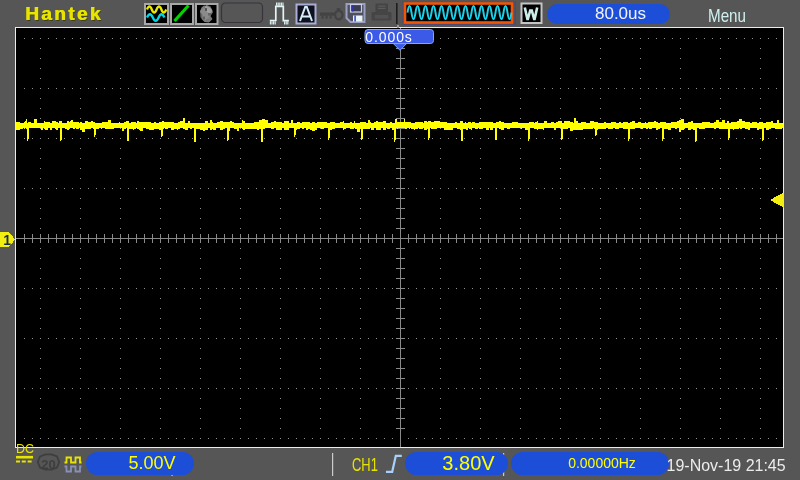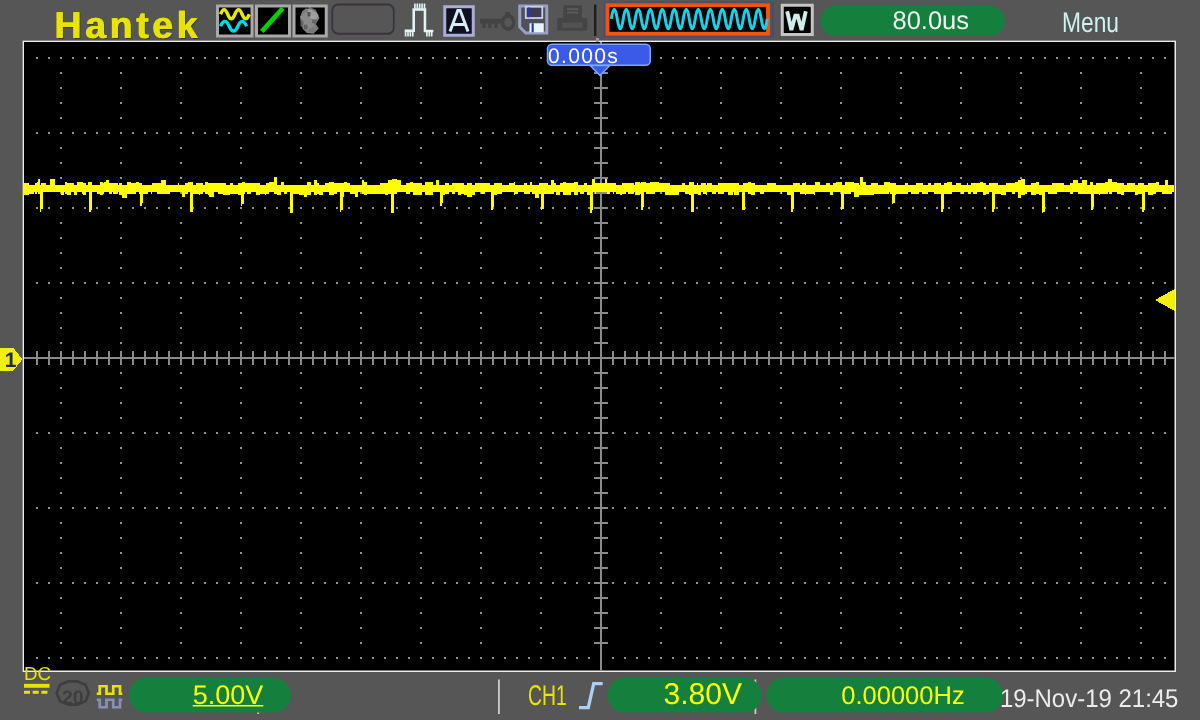--- a/index.html
+++ b/index.html
@@ -1,20 +1,20 @@
 <!DOCTYPE html>
 <html><head><meta charset="utf-8">
 <style>
 html,body{margin:0;padding:0;width:800px;height:480px;overflow:hidden;background:#565656;
 font-family:"Liberation Sans",sans-serif;}
 .abs{position:absolute;}
 svg text{font-family:"Liberation Sans",sans-serif;}
 #screen{position:absolute;left:15px;top:27px;width:769px;height:421px;background:#000;
 border:1px solid #ebebeb;box-sizing:border-box;}
-.pill{position:absolute;background:#15803d;border-radius:12px;color:#ffff00;text-align:center;padding-left:24px;}
+.pill{position:absolute;background:#1d4ed8;border-radius:12px;color:#ffff00;text-align:center;padding-left:24px;}
 </style></head>
 <body>
 <div id="screen"></div>
 <svg class="abs" style="left:0;top:0" width="800" height="480" shape-rendering="crispEdges">
 <line x1="24" y1="38.5" x2="777" y2="38.5" stroke="#949494" stroke-width="1" stroke-dasharray="1 7"></line>
 <line x1="24" y1="88.5" x2="777" y2="88.5" stroke="#949494" stroke-width="1" stroke-dasharray="1 7"></line>
 <line x1="24" y1="138.5" x2="777" y2="138.5" stroke="#949494" stroke-width="1" stroke-dasharray="1 7"></line>
 <line x1="24" y1="188.5" x2="777" y2="188.5" stroke="#949494" stroke-width="1" stroke-dasharray="1 7"></line>
 <line x1="24" y1="288.5" x2="777" y2="288.5" stroke="#949494" stroke-width="1" stroke-dasharray="1 7"></line>
 <line x1="24" y1="338.5" x2="777" y2="338.5" stroke="#949494" stroke-width="1" stroke-dasharray="1 7"></line>
@@ -42,22 +42,22 @@
 <line x1="24" y1="238.5" x2="777" y2="238.5" stroke="#8a8a8a" stroke-width="9" stroke-dasharray="1 7"></line>
 <line x1="400.5" y1="28" x2="400.5" y2="447" stroke="#8a8a8a" stroke-width="1"></line>
 <line x1="16" y1="238.5" x2="783" y2="238.5" stroke="#8a8a8a" stroke-width="1"></line>
 <path d="M16 122V130M17 122V130M18 122V130M19 122V130M20 123V129M21 123V129M22 123V129M23 123V128M24 122V129M25 121V128M26 119V129M27 123V141M28 122V139M29 122V128M30 122V128M31 123V128M32 123V128M33 123V128M34 119V128M35 119V128M36 119V128M37 123V128M38 123V128M39 123V128M40 123V128M41 123V130M42 123V130M43 123V128M44 121V129M45 122V130M46 122V130M47 122V130M48 122V128M49 122V128M50 123V130M51 123V130M52 121V128M53 121V128M54 121V128M55 121V129M56 122V130M57 122V130M58 123V128M59 121V128M60 121V141M61 121V140M62 123V128M63 123V128M64 123V128M65 123V129M66 123V129M67 121V130M68 121V130M69 122V129M70 121V128M71 120V128M72 120V128M73 122V129M74 122V129M75 122V128M76 122V129M77 122V129M78 122V129M79 123V128M80 122V130M81 122V130M82 123V132M83 123V132M84 123V132M85 121V129M86 121V129M87 121V129M88 122V129M89 122V129M90 122V129M91 121V128M92 121V128M93 122V129M94 122V137M95 123V135M96 123V129M97 123V129M98 123V129M99 123V128M100 123V128M101 123V129M102 122V128M103 122V128M104 122V128M105 122V129M106 122V129M107 122V129M108 120V129M109 120V129M110 120V129M111 123V129M112 123V129M113 123V129M114 123V128M115 123V128M116 123V128M117 123V128M118 123V128M119 122V128M120 123V128M121 123V128M122 123V131M123 123V131M124 122V129M125 122V129M126 121V128M127 121V141M128 121V141M129 123V129M130 123V129M131 122V129M132 122V129M133 122V130M134 122V129M135 122V129M136 123V128M137 121V129M138 121V129M139 122V130M140 122V131M141 122V131M142 122V131M143 122V128M144 122V128M145 122V128M146 122V129M147 122V129M148 122V129M149 122V130M150 122V130M151 123V130M152 123V130M153 123V130M154 122V129M155 122V129M156 123V129M157 123V129M158 123V129M159 122V130M160 122V130M161 122V137M162 121V136M163 121V129M164 122V128M165 122V129M166 122V129M167 122V129M168 122V128M169 122V128M170 122V128M171 122V130M172 122V130M173 122V130M174 123V129M175 123V129M176 123V129M177 123V130M178 122V129M179 122V129M180 121V128M181 121V128M182 121V128M183 118V129M184 118V129M185 123V130M186 123V130M187 123V130M188 121V128M189 121V128M190 123V129M191 123V129M192 123V128M193 123V128M194 123V142M195 123V142M196 123V129M197 123V129M198 123V129M199 123V129M200 123V130M201 123V130M202 123V130M203 123V131M204 123V131M205 121V130M206 121V130M207 121V130M208 123V128M209 123V128M210 120V130M211 120V130M212 122V129M213 123V130M214 123V130M215 123V130M216 123V128M217 122V128M218 122V128M219 122V128M220 121V130M221 121V130M222 121V130M223 122V129M224 122V129M225 122V128M226 122V128M227 122V141M228 122V140M229 122V131M230 121V128M231 121V128M232 122V128M233 122V128M234 123V129M235 123V129M236 123V129M237 123V131M238 123V131M239 123V128M240 123V128M241 123V128M242 120V129M243 121V130M244 121V130M245 123V129M246 123V129M247 123V129M248 123V129M249 123V129M250 123V129M251 123V129M252 123V129M253 123V129M254 122V129M255 122V129M256 122V129M257 122V130M258 122V130M259 120V129M260 120V129M261 120V142M262 119V142M263 119V129M264 119V129M265 120V128M266 120V128M267 120V128M268 123V128M269 123V128M270 123V128M271 122V129M272 122V129M273 122V129M274 121V128M275 121V128M276 122V130M277 122V130M278 122V130M279 122V130M280 122V130M281 122V130M282 123V128M283 123V128M284 121V130M285 121V130M286 121V130M287 121V130M288 121V130M289 123V128M290 123V128M291 120V128M292 120V128M293 123V128M294 123V137M295 123V135M296 123V130M297 122V129M298 122V129M299 122V129M300 123V128M301 123V128M302 122V129M303 122V129M304 122V128M305 122V128M306 122V130M307 122V130M308 122V129M309 122V129M310 123V130M311 123V130M312 122V131M313 122V131M314 122V131M315 123V130M316 123V130M317 122V128M318 122V128M319 122V128M320 122V128M321 122V129M322 122V129M323 122V129M324 122V128M325 122V128M326 122V128M327 123V128M328 123V140M329 123V138M330 122V130M331 122V130M332 122V129M333 122V129M334 122V129M335 123V128M336 123V128M337 123V128M338 123V128M339 123V128M340 122V128M341 122V128M342 122V128M343 121V130M344 123V129M345 123V129M346 123V128M347 123V128M348 123V128M349 123V128M350 122V129M351 122V129M352 123V129M353 123V129M354 121V128M355 123V129M356 123V129M357 123V132M358 123V132M359 123V132M360 122V129M361 122V140M362 122V139M363 122V129M364 122V129M365 122V129M366 123V129M367 123V129M368 120V129M369 120V129M370 122V128M371 123V130M372 123V130M373 123V130M374 122V128M375 122V128M376 121V130M377 121V130M378 122V130M379 122V130M380 122V130M381 122V128M382 122V128M383 121V130M384 121V130M385 121V130M386 123V128M387 123V129M388 123V129M389 123V129M390 122V128M391 122V128M392 123V130M393 123V130M394 123V142M395 119V140M396 119V128M397 122V129M398 122V128M399 122V128M400 122V128M401 122V128M402 122V128M403 122V128M404 119V128M405 122V129M406 122V129M407 122V128M408 122V128M409 122V129M410 122V128M411 123V129M412 123V129M413 123V129M414 123V130M415 122V129M416 122V129M417 122V129M418 122V128M419 122V129M420 122V129M421 122V129M422 122V129M423 123V128M424 121V130M425 121V130M426 121V130M427 122V129M428 121V140M429 121V138M430 121V128M431 122V129M432 122V129M433 122V129M434 121V129M435 121V129M436 121V129M437 121V128M438 121V128M439 121V128M440 122V128M441 122V128M442 122V128M443 122V128M444 122V130M445 122V130M446 122V130M447 123V130M448 123V130M449 123V130M450 123V130M451 123V130M452 123V130M453 123V128M454 123V128M455 122V128M456 122V128M457 123V129M458 123V129M459 123V129M460 121V130M461 121V141M462 121V141M463 123V129M464 123V129M465 122V129M466 123V130M467 123V130M468 122V128M469 122V129M470 122V129M471 123V130M472 122V128M473 122V128M474 122V128M475 123V129M476 123V129M477 123V129M478 123V128M479 122V129M480 122V129M481 122V129M482 122V129M483 122V128M484 122V128M485 122V128M486 122V130M487 122V130M488 122V130M489 122V128M490 122V130M491 122V130M492 122V130M493 123V128M494 123V128M495 123V140M496 122V140M497 122V128M498 122V128M499 121V129M500 121V129M501 122V130M502 122V130M503 122V130M504 123V128M505 123V128M506 123V128M507 123V129M508 123V129M509 123V129M510 123V128M511 123V128M512 122V128M513 122V128M514 122V128M515 122V128M516 122V128M517 122V128M518 123V128M519 123V128M520 123V128M521 123V129M522 123V128M523 123V128M524 123V128M525 123V130M526 123V130M527 123V130M528 123V141M529 122V139M530 122V128M531 122V128M532 122V128M533 122V128M534 123V129M535 122V129M536 122V129M537 121V130M538 123V129M539 123V129M540 123V129M541 123V129M542 123V129M543 123V130M544 121V128M545 121V128M546 121V128M547 123V128M548 123V128M549 123V128M550 123V128M551 122V128M552 122V128M553 122V128M554 123V130M555 123V130M556 122V128M557 122V128M558 121V128M559 121V128M560 121V128M561 121V140M562 123V139M563 123V129M564 121V129M565 121V129M566 121V129M567 121V129M568 121V128M569 121V128M570 122V131M571 122V131M572 122V131M573 123V130M574 118V130M575 118V130M576 121V130M577 121V130M578 123V130M579 123V130M580 123V130M581 122V130M582 122V130M583 122V129M584 122V129M585 122V129M586 123V129M587 123V129M588 123V129M589 123V129M590 121V129M591 121V129M592 121V129M593 121V128M594 122V129M595 122V136M596 122V135M597 122V130M598 123V129M599 123V129M600 123V129M601 123V129M602 123V129M603 123V129M604 122V129M605 122V129M606 123V128M607 123V128M608 123V129M609 123V129M610 123V129M611 122V129M612 122V129M613 122V128M614 122V128M615 122V129M616 123V129M617 123V129M618 123V129M619 122V128M620 122V128M621 123V128M622 123V128M623 122V129M624 122V129M625 122V129M626 122V129M627 122V129M628 123V141M629 123V139M630 122V129M631 122V129M632 121V129M633 121V129M634 121V129M635 123V128M636 123V128M637 123V128M638 122V128M639 122V128M640 122V128M641 123V129M642 123V129M643 123V128M644 123V128M645 122V128M646 123V129M647 123V129M648 122V128M649 122V129M650 122V129M651 122V129M652 122V128M653 122V128M654 121V128M655 121V128M656 122V130M657 122V130M658 123V129M659 123V129M660 122V128M661 122V128M662 122V141M663 122V139M664 122V129M665 122V129M666 123V129M667 123V129M668 123V130M669 123V130M670 123V130M671 122V128M672 122V128M673 122V128M674 122V128M675 122V129M676 122V129M677 121V128M678 121V128M679 120V132M680 120V132M681 119V130M682 119V130M683 119V130M684 123V129M685 123V128M686 123V128M687 123V128M688 122V130M689 122V130M690 122V130M691 121V129M692 121V129M693 123V130M694 123V130M695 123V142M696 123V141M697 123V128M698 123V128M699 123V129M700 123V129M701 123V129M702 122V129M703 122V129M704 122V129M705 122V128M706 122V128M707 122V128M708 122V128M709 122V128M710 123V128M711 123V128M712 123V128M713 123V128M714 122V129M715 122V129M716 120V128M717 120V128M718 120V128M719 122V129M720 122V129M721 122V129M722 120V129M723 120V129M724 120V129M725 123V129M726 123V129M727 121V129M728 121V140M729 123V138M730 123V129M731 122V129M732 122V129M733 122V130M734 122V129M735 122V129M736 122V129M737 121V129M738 121V129M739 119V128M740 119V129M741 119V129M742 121V128M743 121V128M744 121V128M745 122V129M746 122V129M747 122V129M748 122V130M749 122V130M750 123V128M751 123V128M752 122V128M753 122V128M754 122V128M755 122V128M756 122V128M757 123V130M758 123V130M759 122V129M760 122V129M761 122V129M762 122V141M763 123V140M764 123V128M765 123V128M766 122V130M767 122V130M768 122V130M769 122V129M770 122V129M771 121V128M772 121V128M773 123V128M774 123V128M775 123V129M776 123V129M777 120V129M778 120V129M779 123V129M780 123V129M781 123V129M782 123V128" stroke="#ffff00" stroke-width="1" fill="none"></path>
 <rect x="397" y="25" width="2" height="3" fill="#999"></rect>
 <polygon points="0,232 9,232 15,239.5 9,247 0,247" fill="#f2ee12"></polygon>
 <text x="3.2" y="244.5" font-size="14" font-weight="bold" fill="#1a2a50">1</text>
 <polygon points="783.5,192.5 783.5,207.5 770,200" fill="#f2ee12"></polygon>
 </svg>
 
-<div class="abs" style="left:25px;top:3px;width:120px;height:22px;color:#e8e400;font-size:25px;
-font-weight:bold;letter-spacing:2.4px;text-shadow:0.7px 0 0 #e8e400,1.2px 1.2px 0 #3c3c10;margin-left:11px;">Hantek</div>
+<div class="abs" style="left:25px;top:3px;width:120px;height:22px;color:#e8e400;font-size:19px;
+font-weight:bold;letter-spacing:2.4px;text-shadow:0.7px 0 0 #e8e400,1.2px 1.2px 0 #3c3c10;">Hantek</div>
 
 <svg class="abs" style="left:0;top:0" width="800" height="27">
 <rect x="145" y="4" width="23" height="20" fill="#000" stroke="#a8a8a8" stroke-width="2"></rect>
 <path d="M147 9.5 q2.4 -6 4.8 0 t4.8 0 t4.8 0 t4.8 0" stroke="#e8e800" stroke-width="2.3" fill="none"></path>
 <path d="M147 17.5 q2.9 -6.5 5.8 0 t5.8 0 t5.8 0" stroke="#00d8e8" stroke-width="2.3" fill="none"></path>
 <rect x="171" y="4" width="22" height="20" fill="#000" stroke="#a8a8a8" stroke-width="2"></rect>
 <line x1="174.5" y1="21" x2="188.5" y2="5.5" stroke="#00d400" stroke-width="3.2"></line>
 <rect x="196" y="4" width="21.5" height="20" fill="#000" stroke="#a8a8a8" stroke-width="2"></rect>
 <g fill="#a6a6a6">
       <path d="M204 5.5 l4 1 l3 2 l2 3.5 l-2.5 4 l2 3 l-3.5 3.5 l-4.5 -0.5 l-3 -3 l1 -4 l-2.5 -3.5 l1.5 -4 z" opacity="0.75"></path>
@@ -132,18 +132,18 @@
 <path d="M40 8.5 l5.5 -2.2 h6 l5.5 2.2 l2.2 5.5 l-2.2 5.5 l-5.5 2.2 h-6 l-5.5 -2.2 l-2.2 -5.5 z" fill="none" stroke="#3e3e3e" stroke-width="1.8"></path>
 <text x="48.5" y="21" font-size="13" font-weight="bold" fill="#3e3e3e" text-anchor="middle">20</text>
 <path d="M64.5 14.5 h2 v-5 h4.5 v5 h4.5 v-5 h4.5 v5 h1.5" stroke="#e8e400" stroke-width="1.8" fill="none"></path>
 <path d="M64.5 18.5 h2 v5 h4.5 v-5 h4.5 v5 h4.5 v-5 h1.5" stroke="#8890b8" stroke-width="1.8" fill="none"></path>
 <rect x="171.5" y="5" width="1.2" height="23" fill="#ccc"></rect>
 <rect x="332" y="5" width="1.2" height="23" fill="#ccc"></rect>
 <rect x="503" y="5" width="1.2" height="23" fill="#ccc"></rect>
 <path d="M386 23.8 h6.2 l3.6 -16 h6" stroke="#a8d0f8" stroke-width="2.2" fill="none"></path>
 </svg>
 <div class="abs" style="left:16px;top:442px;width:20px;color:#e8e400;font-size:12.5px;">DC</div>
-<div class="pill" style="left:86px;top:451.5px;width:84px;height:23.5px;line-height:23.5px;font-size:18px;text-decoration:underline;">5.00V</div>
+<div class="pill" style="left:86px;top:451.5px;width:84px;height:23.5px;line-height:23.5px;font-size:18px;">5.00V</div>
 <div class="abs" style="left:351.5px;top:454px;color:#e8e400;font-size:19px;transform:scaleX(0.68);
 transform-origin:0 0;">CH1</div>
 <div class="pill" style="left:405px;top:451.5px;width:79px;height:23.5px;line-height:23.5px;font-size:20px;">3.80V</div>
-<div class="pill" style="left:511px;top:451.5px;width:134px;height:23.5px;line-height:23.5px;font-size:17px;">0.00000Hz</div>
+<div class="pill" style="left:511px;top:451.5px;width:134px;height:23.5px;line-height:23.5px;font-size:14px;">0.00000Hz</div>
 <div class="abs" style="right:14px;top:456px;color:#ececec;font-size:17px;transform:scaleX(0.94);
 transform-origin:100% 0;white-space:nowrap;">19-Nov-19 21:45</div>
 </body></html>

